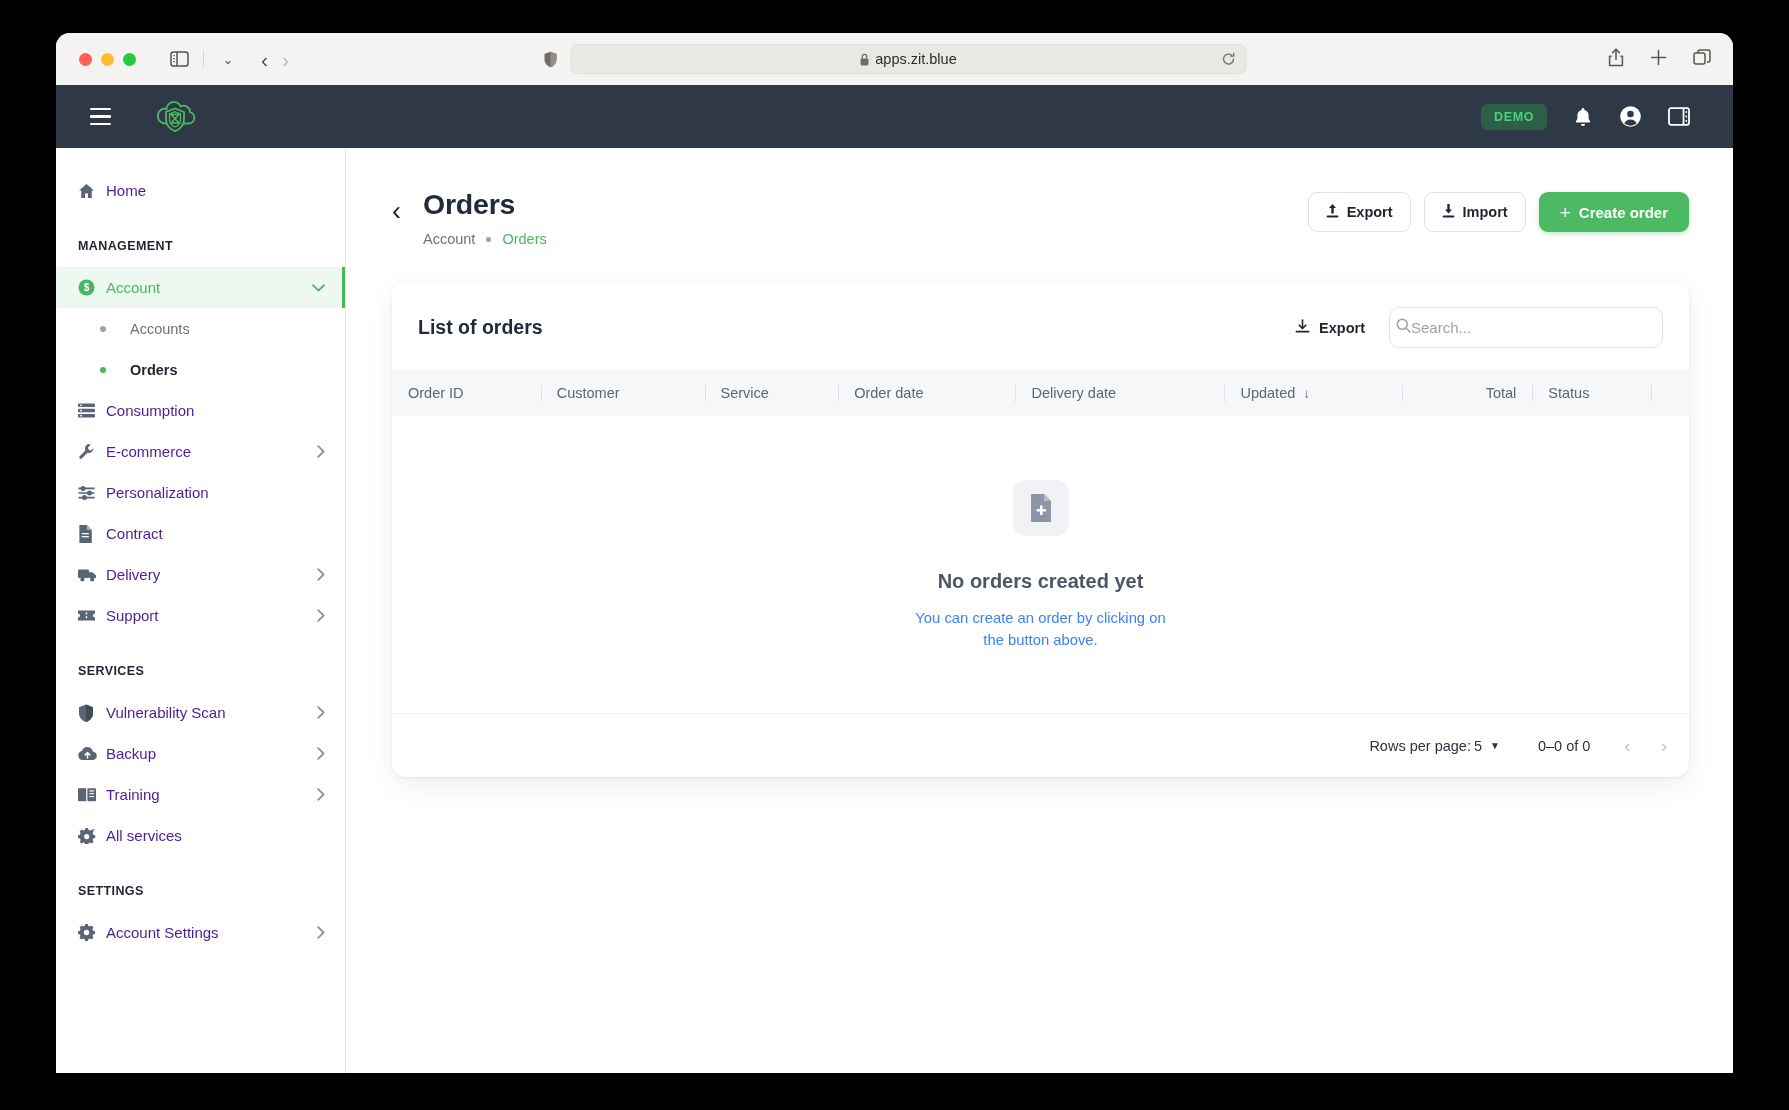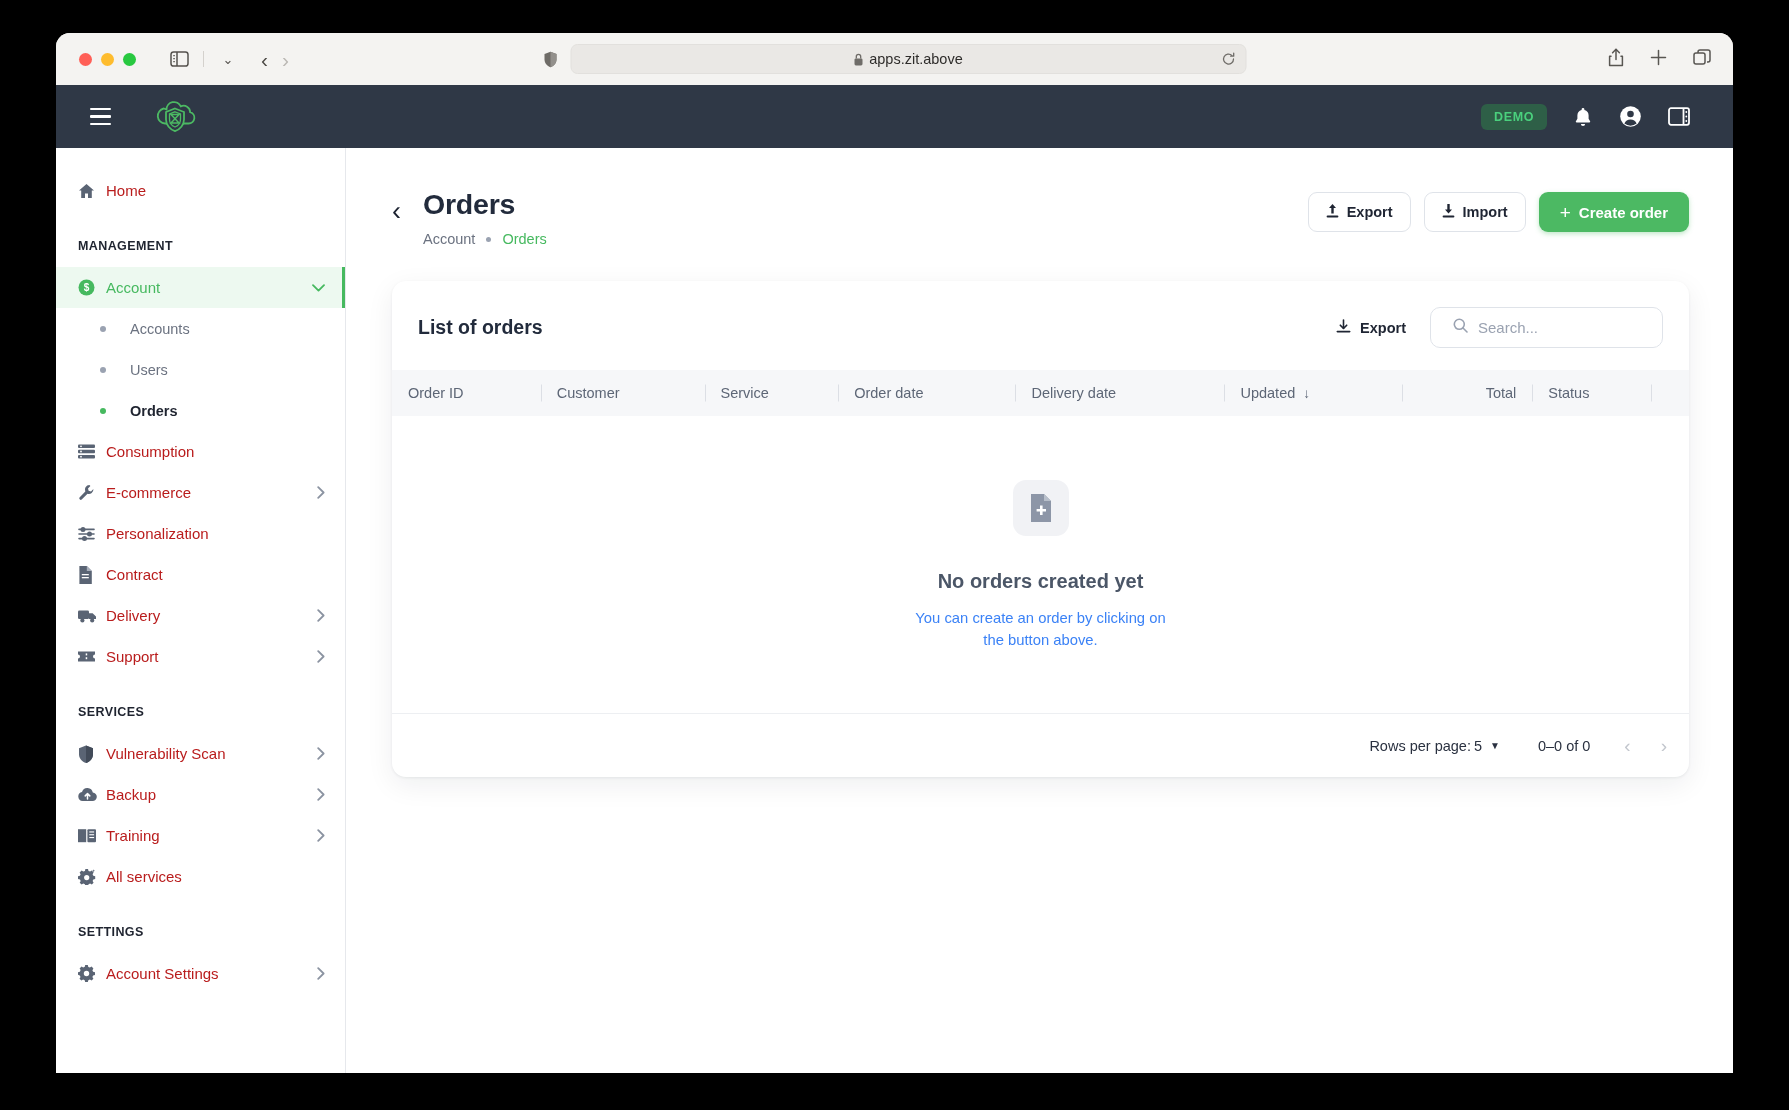--- a/index.html
+++ b/index.html
@@ -97,21 +97,21 @@
     width: 290px; flex: 0 0 290px;
     background: #fff;
     border-right: 1px solid #e6e8ec;
     padding-top: 22px;
     overflow: hidden;
     position: relative;
   }
   .nav-row {
     display: flex; align-items: center;
     height: 41px; padding: 0 20px 0 22px;
-    color: #b91c1c; font-size: 15px;
+    color: #4c1d95; font-size: 15px;
     position: relative;
     cursor: pointer;
   }
   .nav-row .ico { width: 28px; flex: 0 0 28px; display: flex; align-items: center; color: #5a6474; }
   .nav-row .lbl { flex: 1 1 auto; }
   .nav-row .chev { color: #8b93a1; font-size: 13px; display: flex; align-items: center; }
   .nav-row.active {
     background: #edf9f0; color: #46b95f;
   }
   .nav-row.active .ico { color: #46b95f; }
@@ -180,24 +180,24 @@
     display: flex; align-items: center;
     padding: 26px 26px 22px 26px;
   }
   .card-title { font-size: 19.5px; font-weight: bold; color: #222b3c; }
   .card-tools { margin-left: auto; display: flex; align-items: center; gap: 24px; }
   .export-link {
     display: flex; align-items: center; gap: 9px;
     font-size: 14.5px; font-weight: bold; color: #1f2533; cursor: pointer;
   }
   .search-box {
-    width: 233px; height: 41px;
+    width: 274px; height: 41px;
     border: 1px solid #dfe3e9; border-radius: 10px;
-    display: flex; align-items: center; gap: 10px;
-    padding: 0 22px;
+    display: flex; align-items: center; gap: 0;
+    padding: 0 6px;
   }
   .search-box input {
     border: none; outline: none; background: transparent;
     font-family: "Liberation Sans", sans-serif;
     font-size: 15px; color: #6b7280; width: 100%;
   }
   .search-box input::placeholder { color: #9aa2b1; }
 
   table.orders { width: 100%; border-collapse: collapse; }
   table.orders thead th {
@@ -290,21 +290,21 @@
         </svg>
       </div>
       <div class="url-field">
         <div class="url-inner">
           <span class="lock-ico">
             <svg width="10" height="13" viewBox="0 0 10 13">
               <rect x="1" y="5.4" width="8" height="7" rx="1.4" fill="#6f6c68"></rect>
               <path d="M2.8 5.4V3.5a2.2 2.2 0 0 1 4.4 0v1.9" stroke="#6f6c68" stroke-width="1.3" fill="none"></path>
             </svg>
           </span>
-          <span class="url-text">apps.zit.above</span>
+          <span class="url-text">apps.zit.blue</span>
         </div>
         <span class="reload-ico">
           <svg width="14" height="14" viewBox="0 0 14 14" fill="none">
             <path d="M12 7a5 5 0 1 1-1.6-3.6" stroke="#6f6c68" stroke-width="1.3" stroke-linecap="round"></path>
             <path d="M12.2 1.2v3h-3" stroke="#6f6c68" stroke-width="1.3" stroke-linecap="round" stroke-linejoin="round"></path>
           </svg>
         </span>
       </div>
     </div>
 
@@ -397,24 +397,20 @@
         <span class="chev">
           <svg width="13" height="8" viewBox="0 0 13 8" fill="none">
               <path d="M1 1.2 6.5 6.6 12 1.2" stroke="#46b95f" stroke-width="1.8" stroke-linecap="round" stroke-linejoin="round"></path>
             </svg>
         </span>
       </div>
 
       <div class="sub-row">
         <span class="bullet"></span>
         <span>Accounts</span>
-      </div>
-      <div class="sub-row">
-        <span class="bullet"></span>
-        <span>Users</span>
       </div>
       <div class="sub-row sel">
         <span class="bullet"></span>
         <span>Orders</span>
       </div>
 
       <div class="nav-row">
         <span class="ico">
           <svg width="17" height="15" viewBox="0 0 17 15" fill="#5a6474">
             <rect x="0" y="0.6" width="17" height="3.4" rx="1"></rect>

